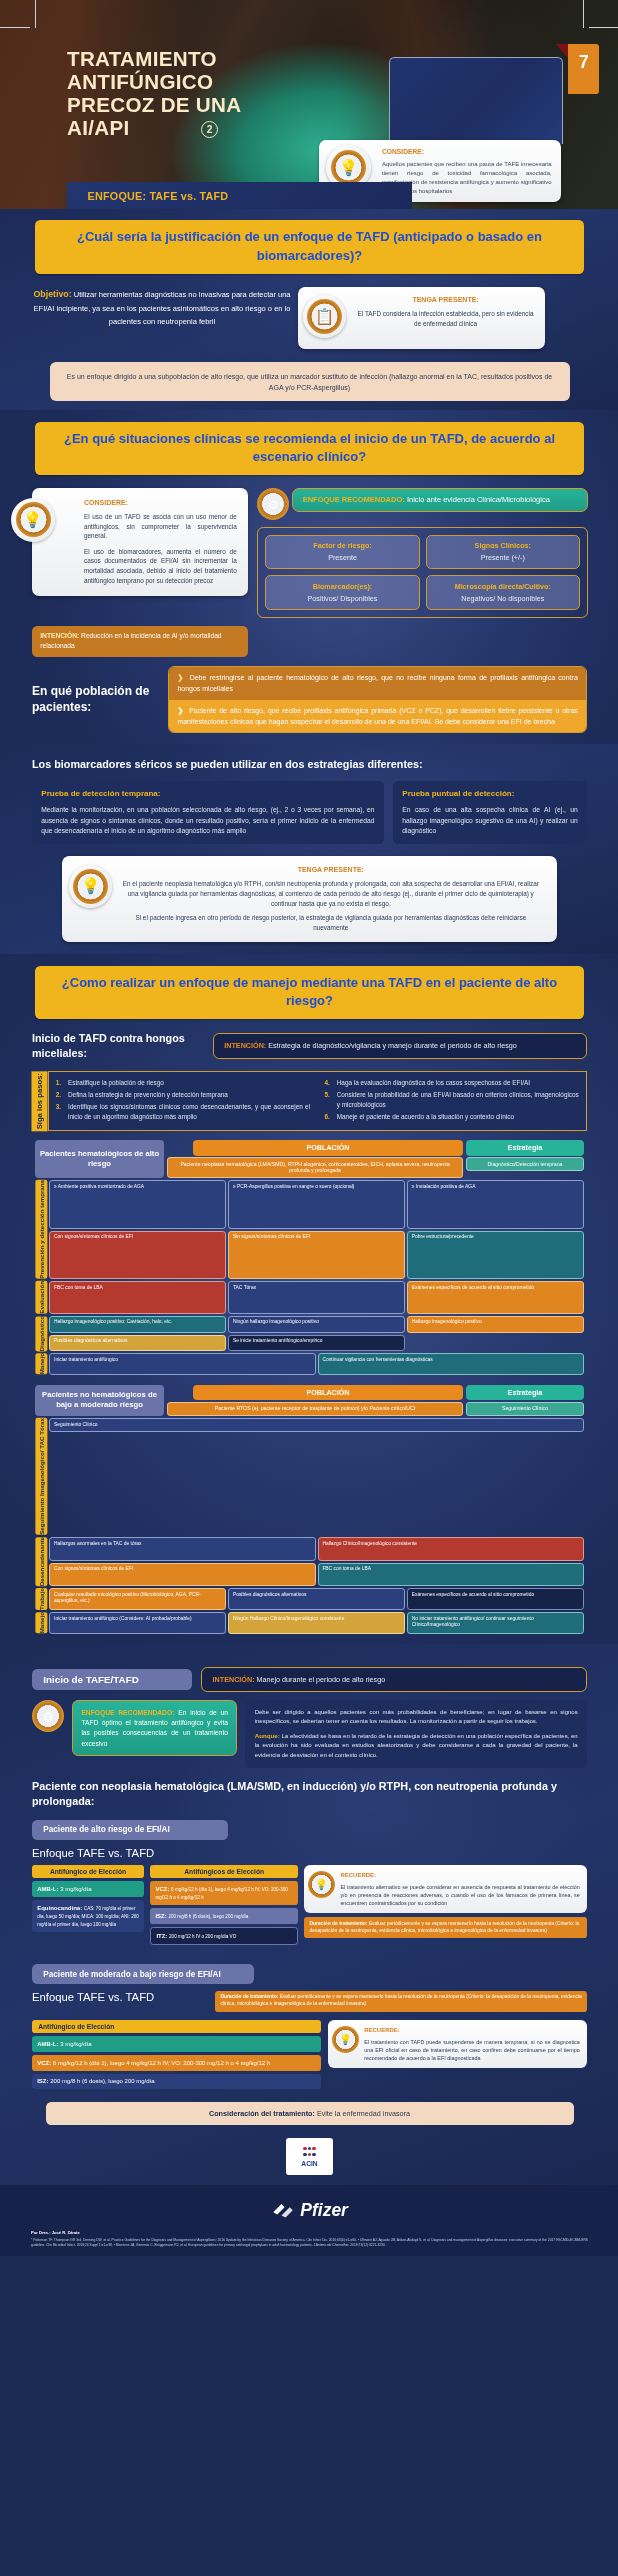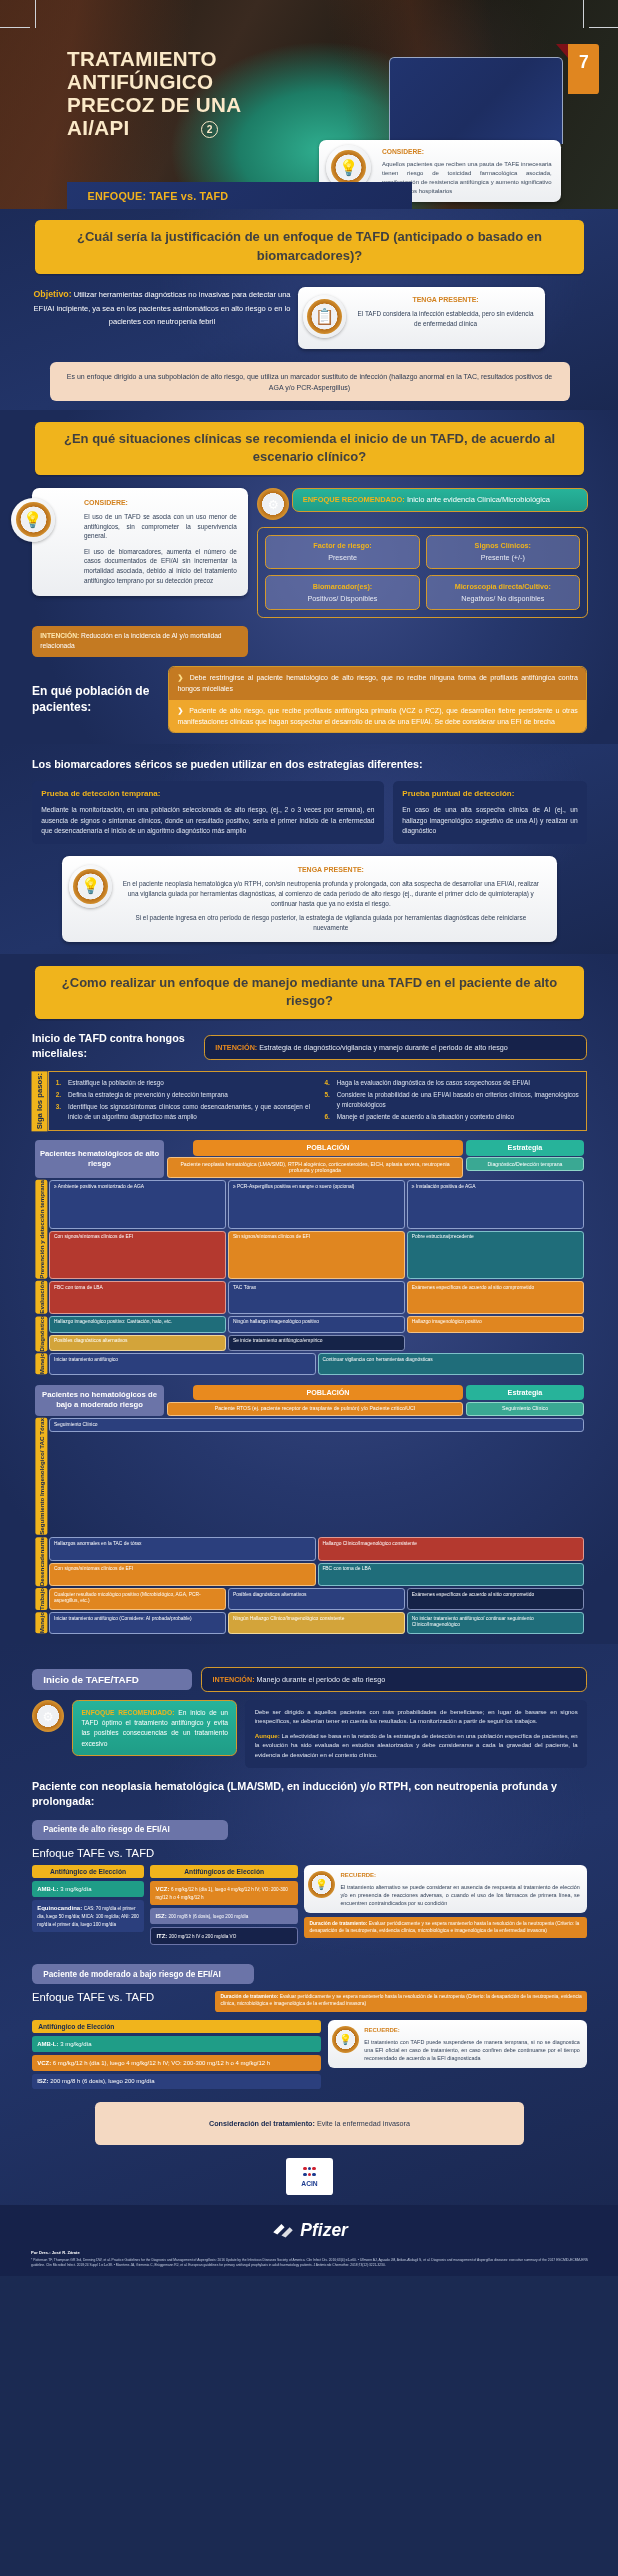--- a/index.html
+++ b/index.html
@@ -82,21 +82,21 @@
       radial-gradient(ellipse 309px 206px at 60% 30%, #2b3c74 0%, rgba(30,44,92,0) 70%),
       linear-gradient(160deg,#1c2b58 0%,#223468 50%,#1a2851 100%);
   }
   .bgmicro{
     background:
       radial-gradient(circle at 55% 45%, #3b4b86 0%, #26376c 45%, #1c2b58 80%),
       linear-gradient(160deg,#1c2b58,#223468);
   }
   .qbar{
     margin:0 auto; width:549px; background:#f0b41c; border-radius:5.2px;
-    color:#404040; font-weight:bold; text-align:center;
+    color:#1d4ed8; font-weight:bold; text-align:center;
     font-size:13px; line-height:1.42; padding:8.2px 13.4px;
     box-shadow:0 1.5px 0 rgba(0,0,0,.18);
   }
   .qbar.small{font-size:12px;}
 
   .objetivo{
     width:262px; color:#fff; font-size:7.5px; line-height:1.75; text-align:center;
   }
   .objetivo b{color:#f0b41c;font-size:8.8px;}
   .note-white{
@@ -184,22 +184,22 @@
   .dr-blue{background:#2b3f7d;}
   .dr-orange{background:#e08620;}
   .dr-lilac{background:#6b74a8;}
   .dr-navy{background:#16224a;border:0.5px solid #6b74a8;}
   .recuadro{background:linear-gradient(180deg,#ffffff,#eceef1);border-radius:6.2px;color:#2e3d55;
     font-size:5.4px;line-height:1.5;padding:6.2px 7.2px 6.2px 36px;position:relative;text-align:justify;}
   .recuadro .lbl{color:#d2811e;font-weight:bold;display:block;margin-bottom:2.6px;font-size:6px;}
   .recuadro .bulb2{position:absolute;left:4.1px;top:6.2px;width:27px;height:27px;border-radius:50%;
     background:radial-gradient(circle,#f0f1f3 50%,#b9701a 51%,#d89734 74%,#9c5a12 100%);
     display:flex;align-items:center;justify-content:center;font-size:10.3px;}
-  .considTreat{width:429px;margin:0 auto;background:#f4d9c2;border-radius:5.2px;color:#2c3a52;
-    font-size:7.2px;text-align:center;padding:17px;}
+  .considTreat{width:528px;margin:0 auto;background:#f4d9c2;border-radius:5.2px;color:#2c3a52;
+    font-size:7.2px;text-align:center;padding:7px;}
   .considTreat b{color:#16284f;}
 
   
   .footer{background:#16224a;padding:14.4px 0 8.2px;}
   .pfizer{display:flex;align-items:center;justify-content:center;gap:5.2px;color:#fff;font-size:17.5px;font-weight:bold;font-style:italic;}
   .refs{color:#c4cde0;font-size:3.3px;line-height:1.5;padding:9.3px 31px 0;text-align:justify;}
   .refs .nm{color:#fff;font-size:4.1px;font-weight:bold;display:block;margin-bottom:2.1px;}
   .acin{width:47px;height:37px;background:#fff;border-radius:3.1px;display:flex;align-items:center;
     justify-content:center;flex-direction:column;color:#1b3a8f;font-size:5.7px;font-weight:bold;}
   .dot-red{width:3.6px;height:3.6px;background:#cf2030;border-radius:50%;display:inline-block;margin:0.5px;}
@@ -337,21 +337,21 @@
         </div>
       <span class="lbl" style="text-align:center;">TENGA PRESENTE:</span>
       <p style="text-align:center;">En el paciente neoplasia hematológica y/o RTPH, con/sin neutropenia profunda y prolongada, con alta sospecha de desarrollar una EFI/AI, realizar una vigilancia guiada por herramientas diagnósticas, al comienzo de cada período de alto riesgo (ej., durante el primer ciclo de quimioterapia) y continuar hasta que ya no exista el riesgo.</p>
       <p style="text-align:center;margin-top:4.1px;">Si el paciente ingresa en otro periodo de riesgo posterior, la estrategia de vigilancia guiada por herramientas diagnósticas debe reiniciarse nuevamente</p>
     </div>
   </section>
 
   <section class="bgmicro" style="padding:11.3px 0 10.3px;">
     <div class="qbar">¿Como realizar un enfoque de manejo mediante una TAFD en el paciente de alto riesgo?</div>
 
-    <div style="display:flex;align-items:flex-end;gap:2px;padding:12.4px 32px 0;">
+    <div style="display:flex;align-items:center;gap:11px;padding:12.4px 32px 0;">
       <h3 class="white" style="width:170px;">Inicio de TAFD contra hongos miceliales:</h3>
       <div class="intencion" style="flex:1;">
         <b>INTENCIÓN:</b>
         <span>Estrategia de diagnóstico/vigilancia y manejo durante el periodo de alto riesgo</span>
       </div>
     </div>
 
     <div class="steps" style="margin:10.3px 32px 0;">
       <div class="stepsLeft">Siga los pasos:</div>
       <div class="stepsBody">

